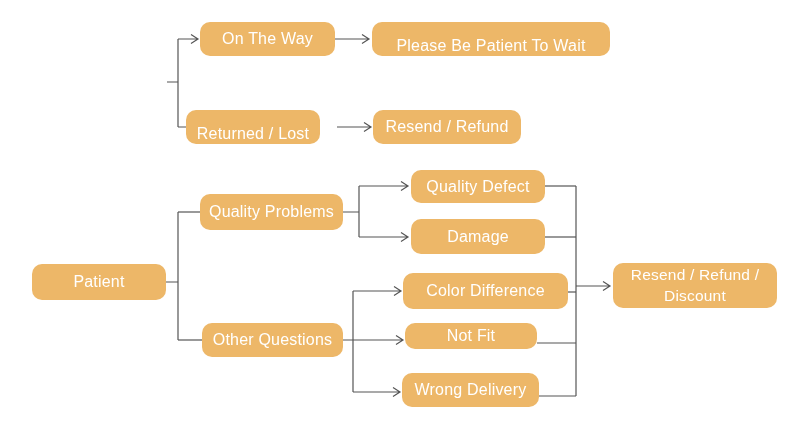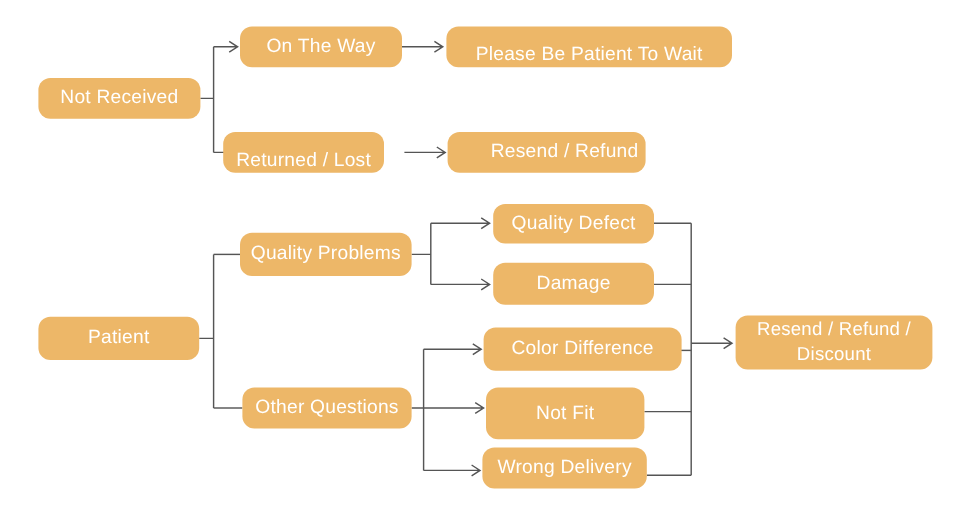--- a/index.html
+++ b/index.html
@@ -78,33 +78,30 @@
 
     <path d="M576,186 V396"></path>
     <path d="M545,186 H576"></path>
     <path d="M545,237 H576"></path>
     <path d="M552,292 H576"></path>
     <path d="M537,343 H576"></path>
     <path d="M539,396 H576"></path>
     <path d="M576,286 H609 M603,281.5 L610,286 L603,290.5"></path>
   </svg>
 
-  <div class="node" style="left:32px;  top:65px;  width:135px; height:34px;">
-      <span>Not Received</span>
-    </div>
   <div class="node" style="left:200px; top:22px;  width:135px; height:34px;">
       <span>On The Way</span>
     </div>
   <div class="node" style="left:372px; top:22px;  width:238px; height:34px;align-items:flex-end;">
       <span>Please Be Patient To Wait</span>
     </div>
   <div class="node" style="left:186px; top:110px; width:134px; height:34px;align-items:flex-end;">
       <span>Returned / Lost</span>
     </div>
-  <div class="node" style="left:373px; top:110px; width:165px; height:34px;justify-content:flex-end;">
+  <div class="node" style="left:373px; top:110px; width:148px; height:34px;">
       <span>Resend / Refund</span>
     </div>
 
   <div class="node" style="left:32px;  top:264px; width:134px; height:36px;">
       <span>Patient</span>
     </div>
   <div class="node" style="left:200px; top:194px; width:143px; height:36px;text-align:right;">
       <span>Quality Problems</span>
     </div>
   <div class="node" style="left:202px; top:323px; width:141px; height:34px;">
@@ -113,21 +110,21 @@
 
   <div class="node" style="left:411px; top:170px; width:134px; height:33px;">
       <span>Quality Defect</span>
     </div>
   <div class="node" style="left:411px; top:219px; width:134px; height:35px;">
       <span>Damage</span>
     </div>
   <div class="node" style="left:403px; top:273px; width:165px; height:36px;">
       <span>Color Difference</span>
     </div>
-  <div class="node" style="left:405px; top:323px; width:132px; height:43px;">
+  <div class="node" style="left:405px; top:323px; width:132px; height:26px;">
       <span>Not Fit</span>
     </div>
   <div class="node" style="left:402px; top:373px; width:137px; height:34px;">
       <span>Wrong Delivery</span>
     </div>
 
   <div class="node node--wrap" style="left:613px; top:263px; width:164px; height:45px;">
       <span>Resend / Refund / Discount</span>
     </div>
 

